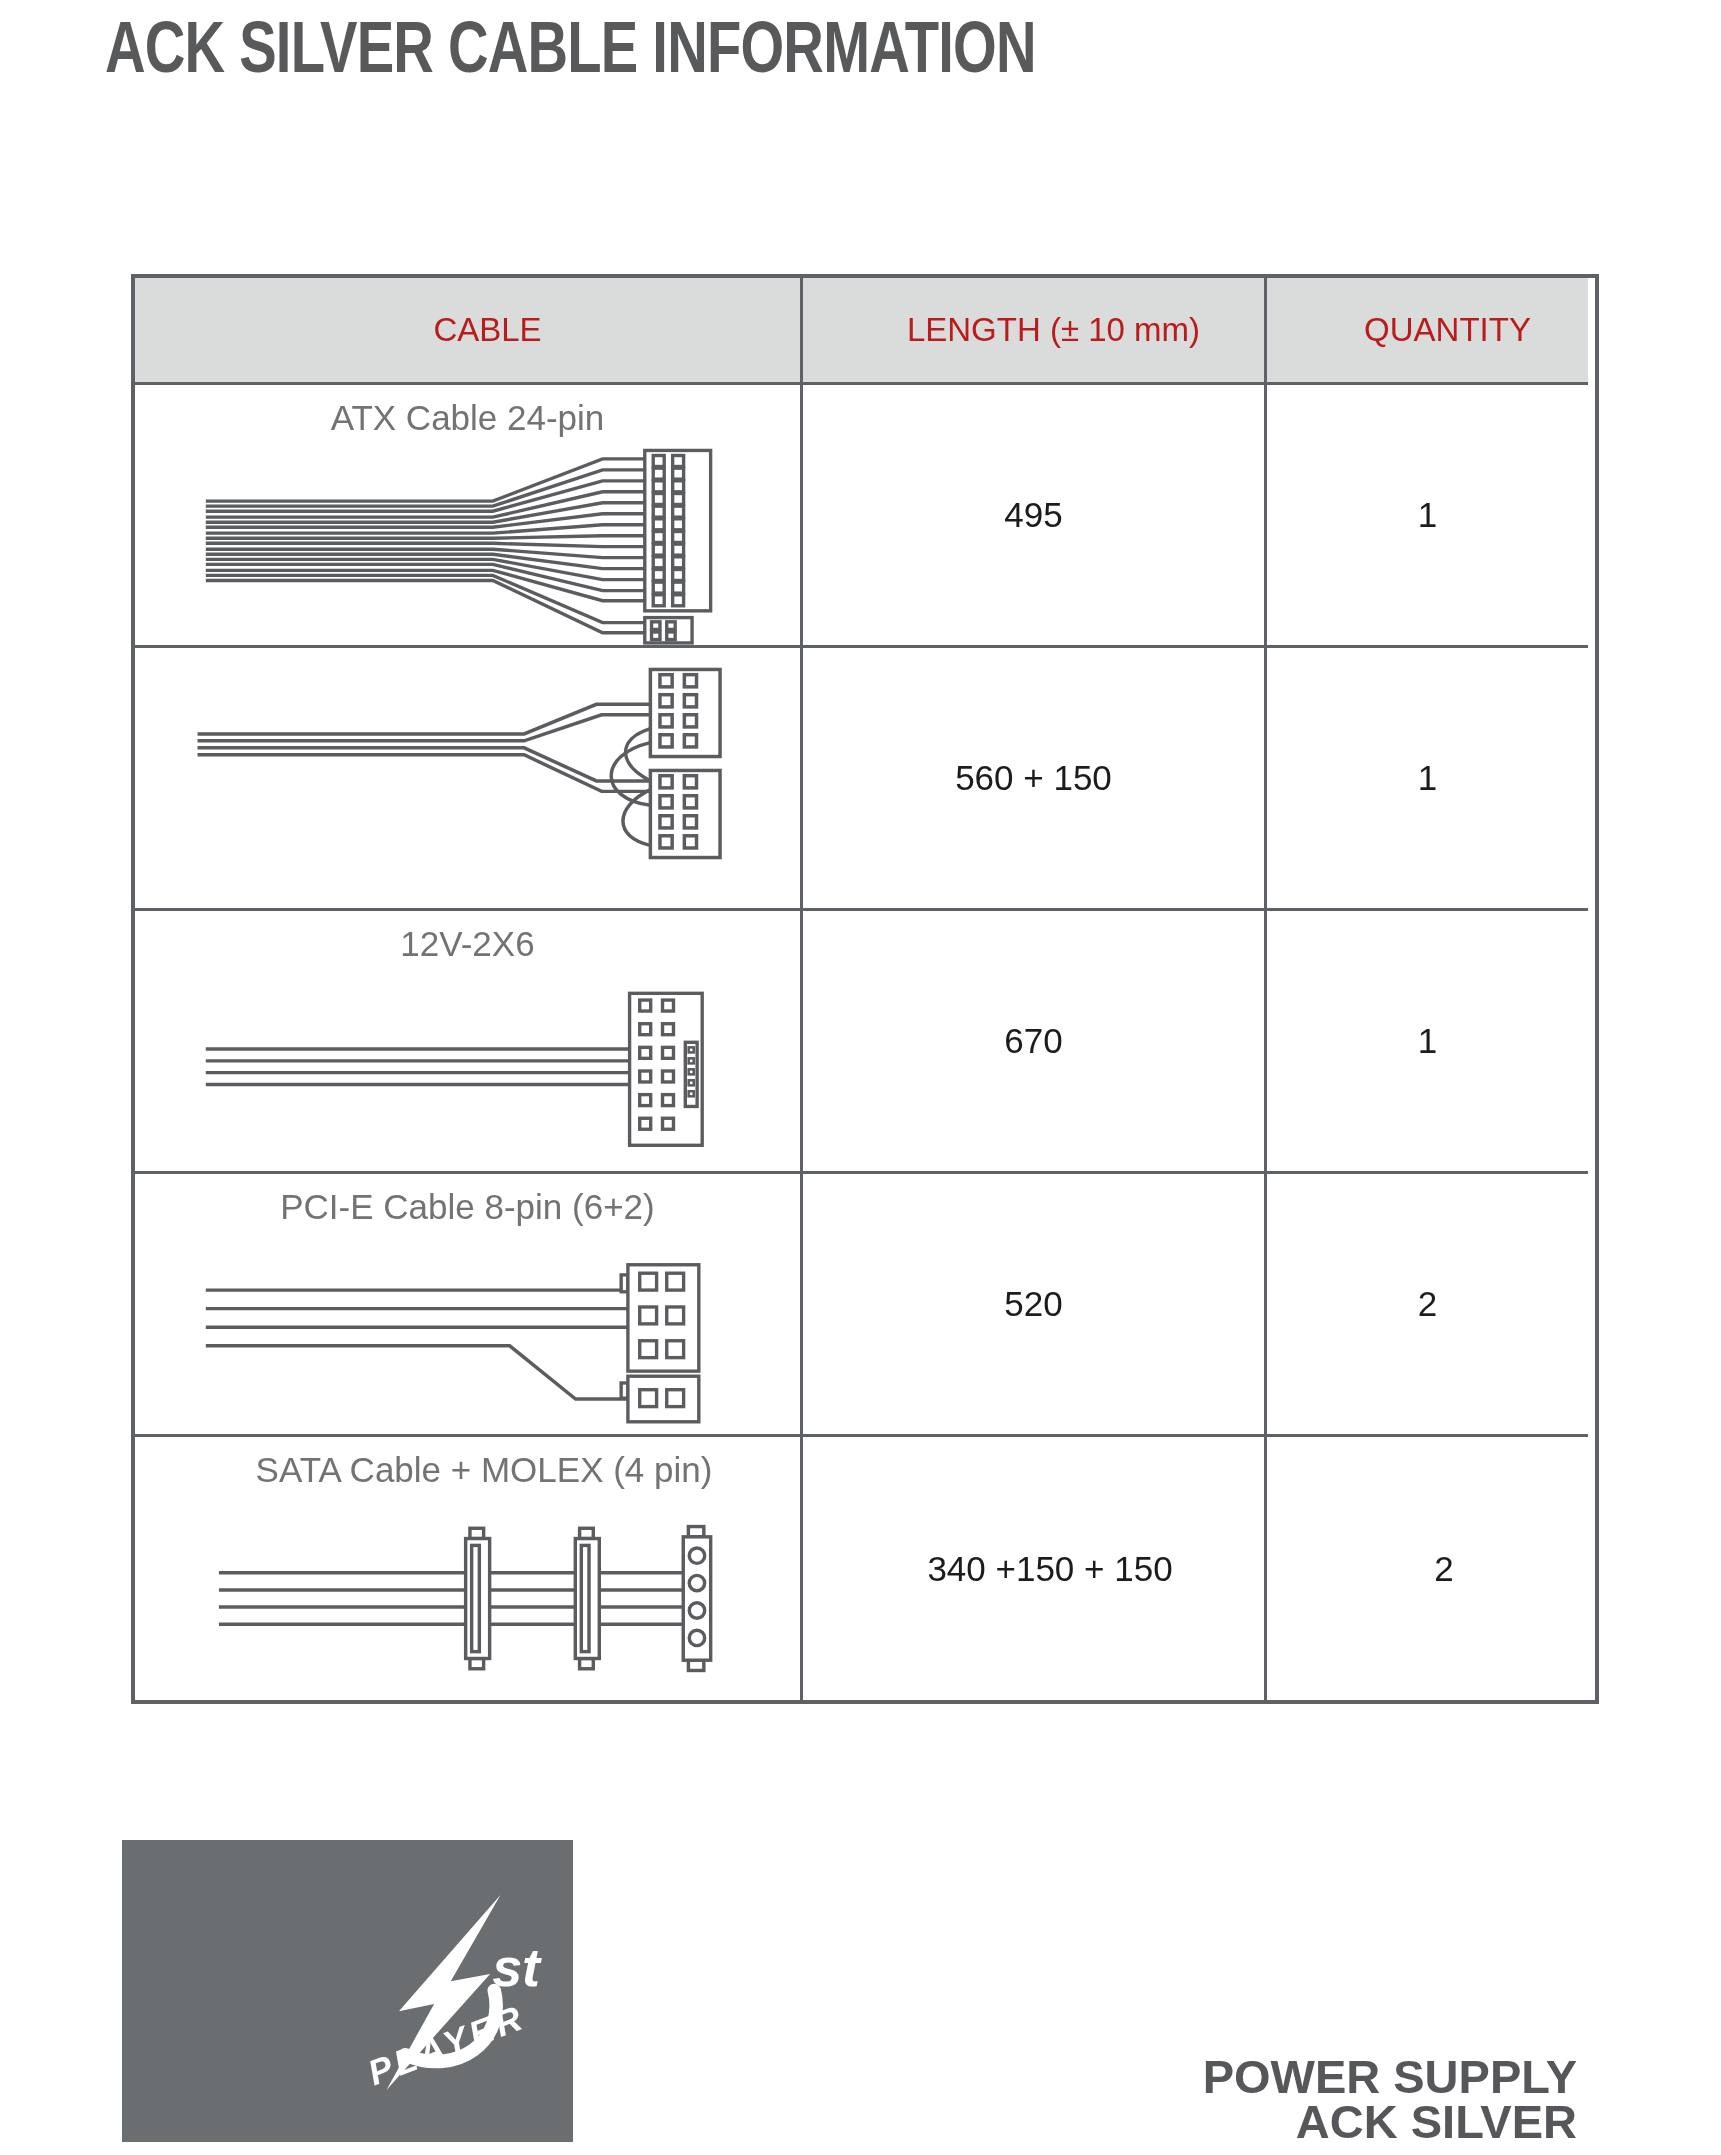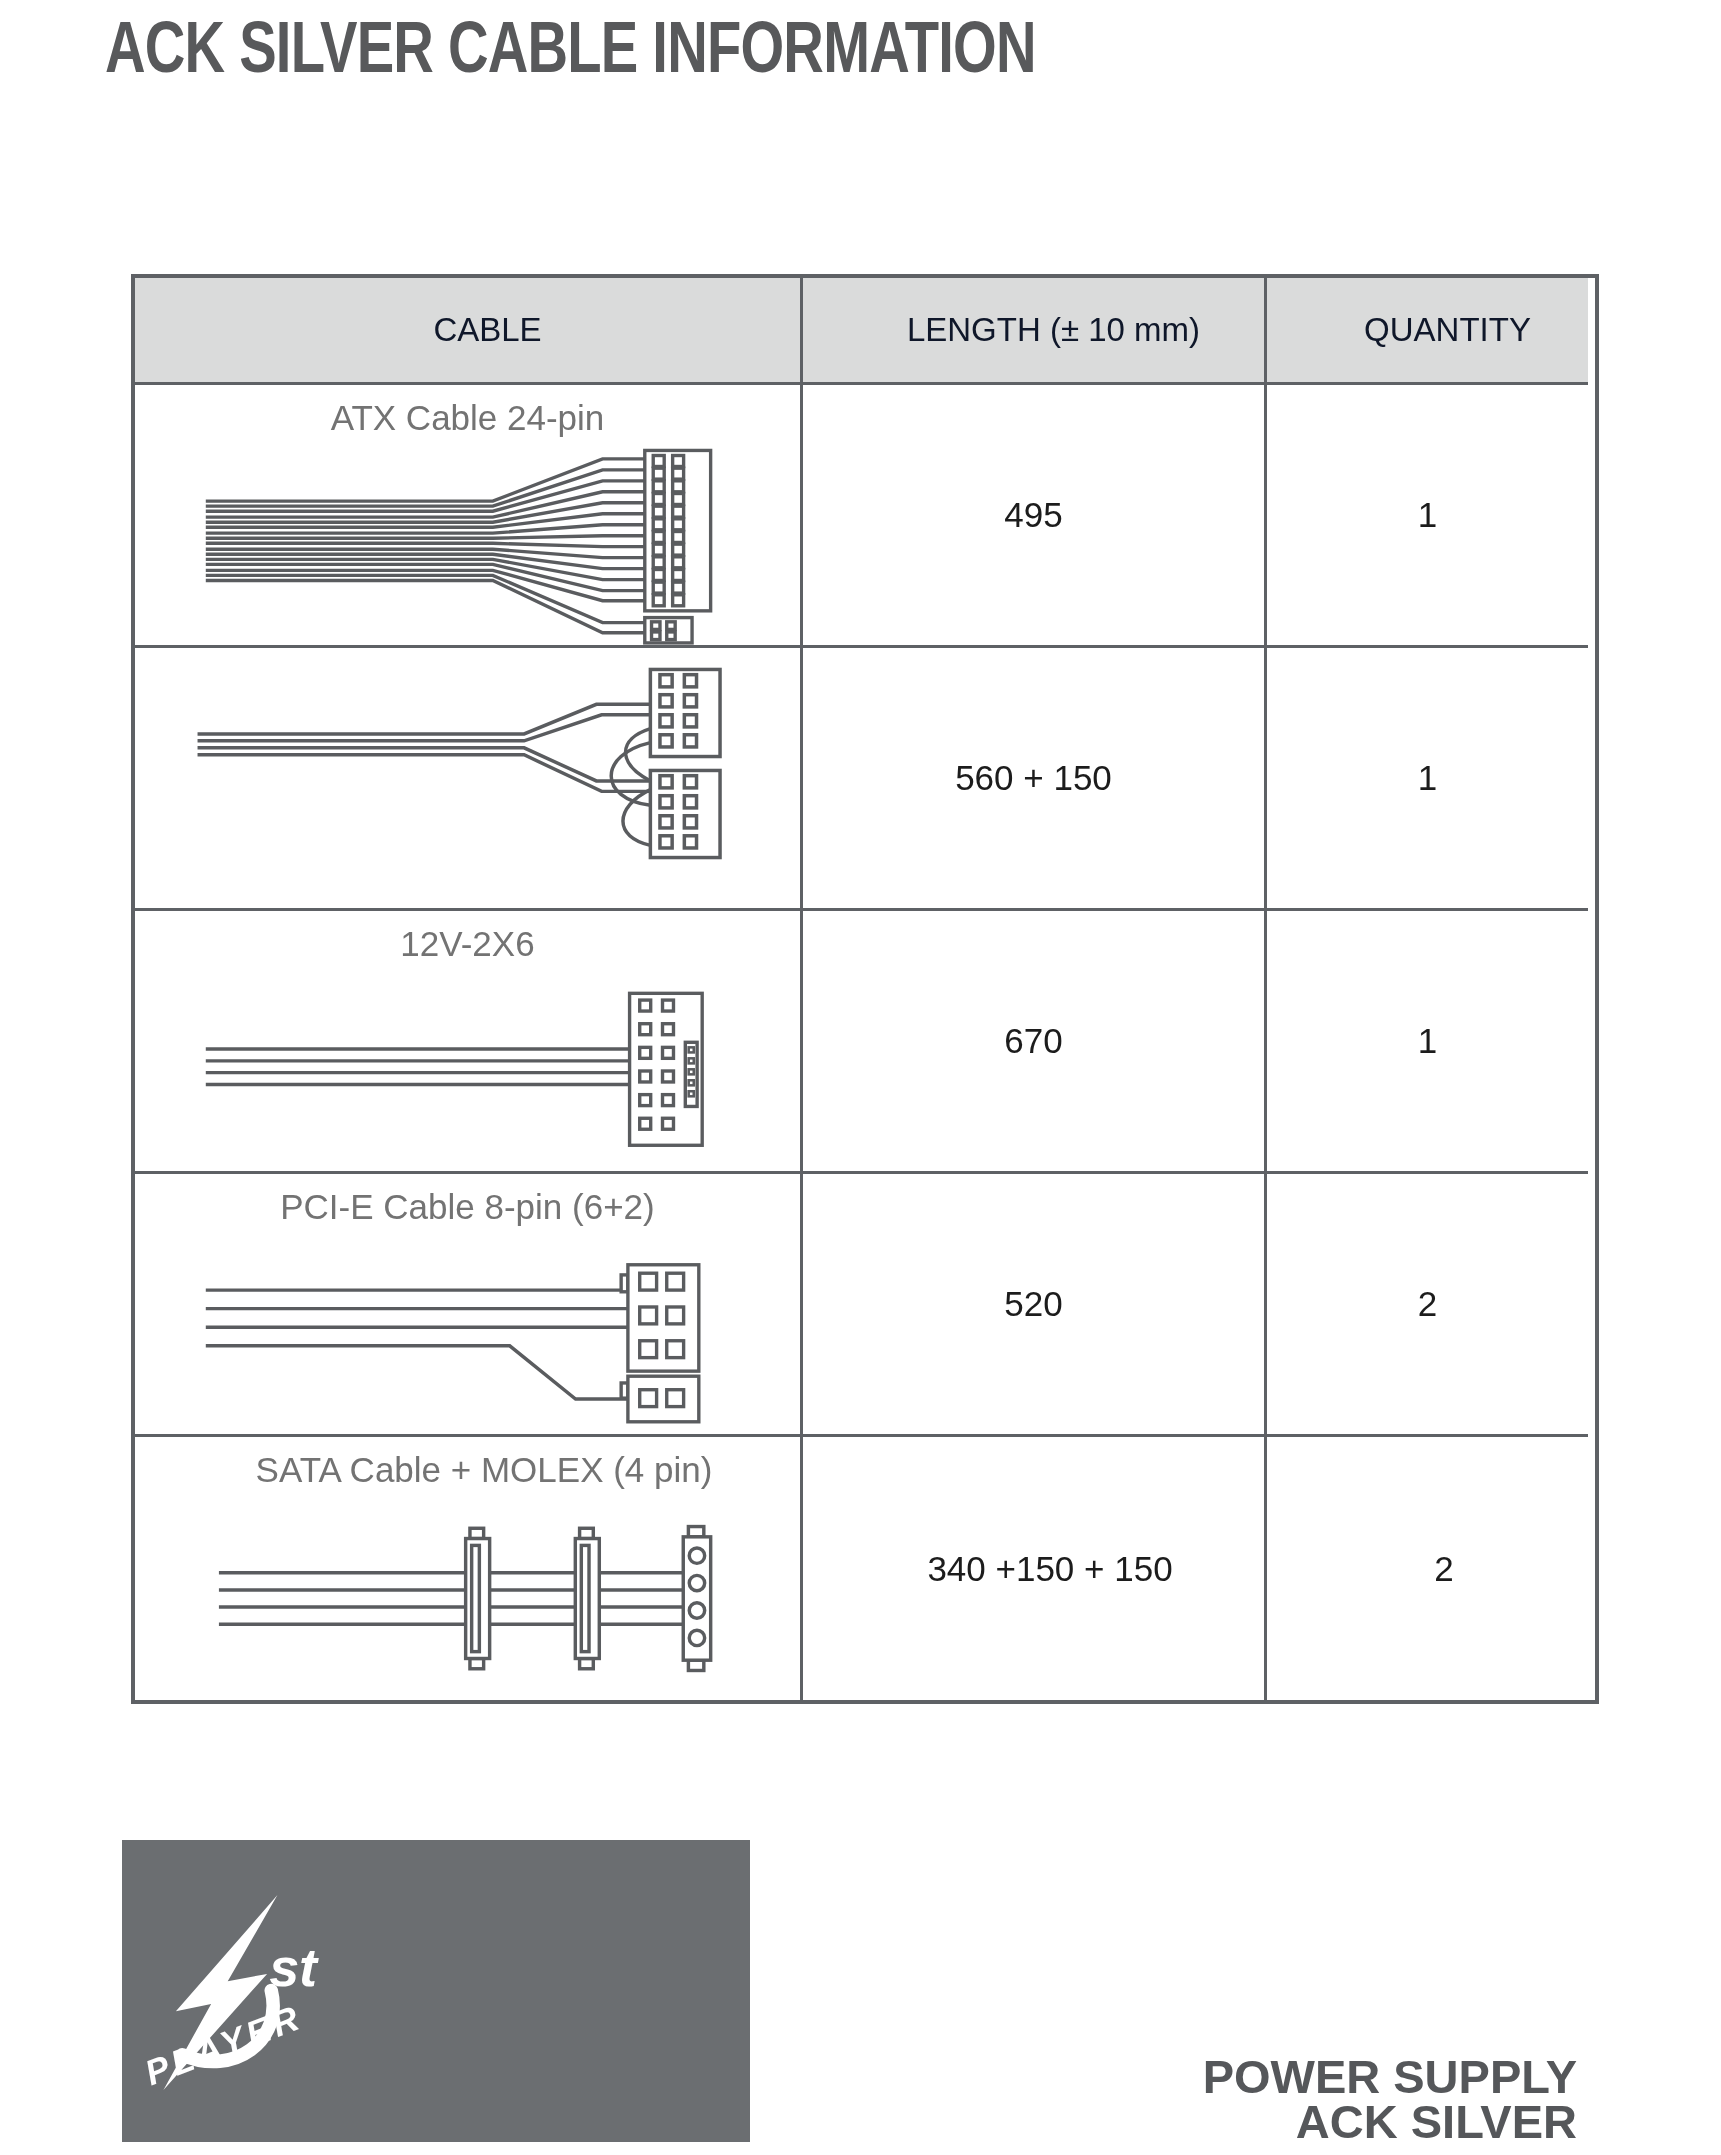--- a/index.html
+++ b/index.html
@@ -42,21 +42,21 @@
     align-items:center;
     justify-content:center;
     box-sizing:border-box;
     background:#ffffff;
   }
   .cell.lc{border-right:none;}
   .cell.lr{border-bottom:none;padding-left:33px;}
   .th{
     background:#dadbdb;
     font-size:33px;
-    color:#0f172a;
+    color:#b91c1c;
     padding-left:40px;
   }
   .val{
     font-size:35px;
     color:#1c1c1c;
   }
   .cable-cell{
     flex-direction:column;
     justify-content:flex-start;
     padding-top:9.5px;
@@ -65,26 +65,26 @@
     font-size:35px;
     color:#737373;
     line-height:46px;
   }
   .ill{display:block;margin-top:1.9px;}
   
   .logo-box{
     position:absolute;
     left:122px;
     top:1840px;
-    width:628px;
+    width:451px;
     height:302px;
     background:#6b6e71;
     display:flex;
     align-items:center;
-    justify-content:flex-start;
+    justify-content:flex-end;
   }
   .footer-text{
     position:absolute;
     right:145px;
     top:2054px;
     text-align:right;
     font-size:47px;
     font-weight:bold;
     color:#55575a;
     line-height:45px;

